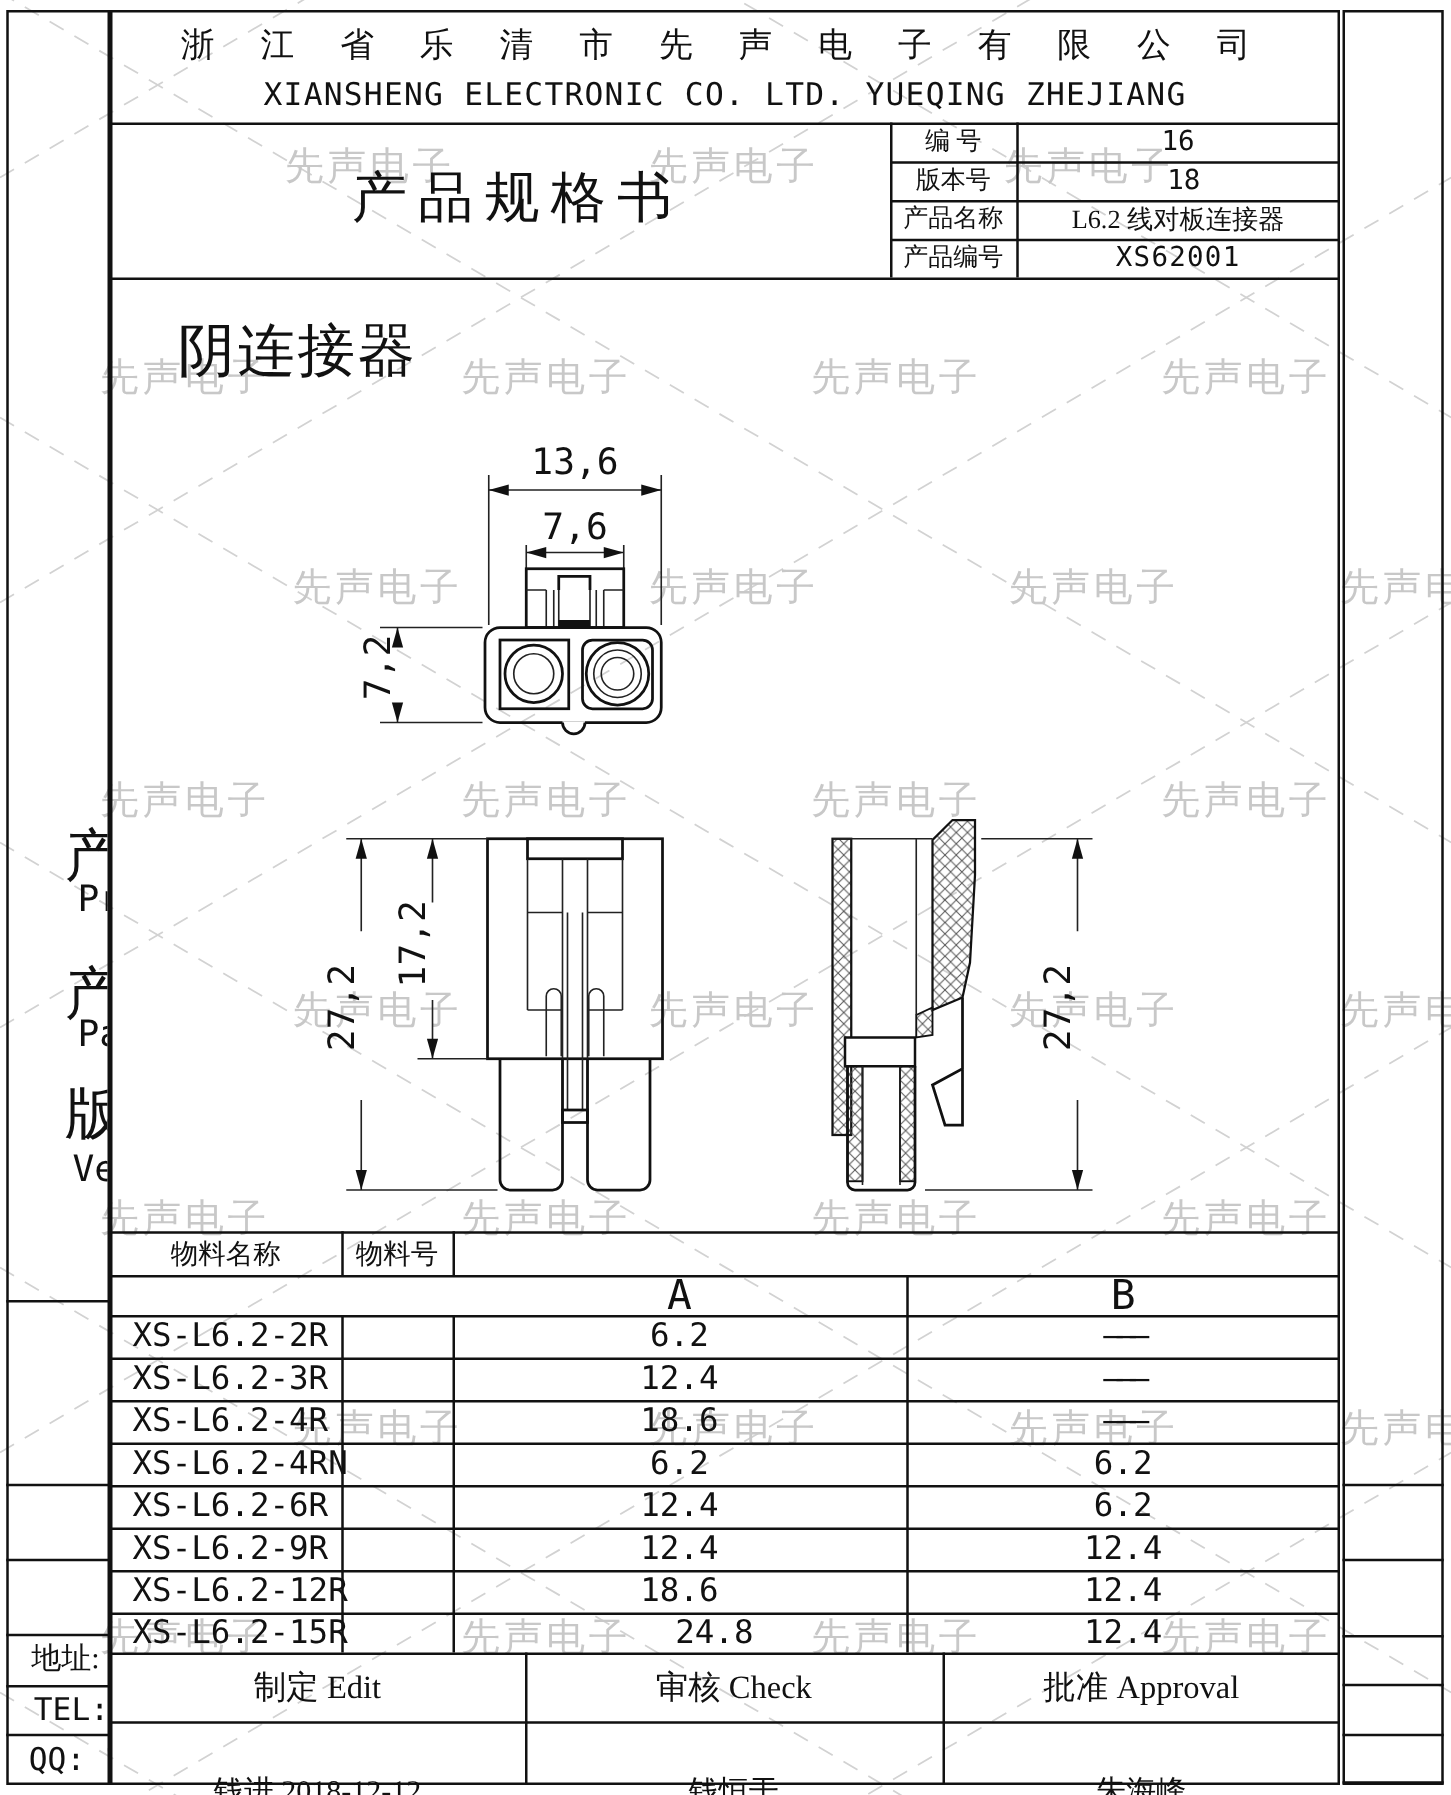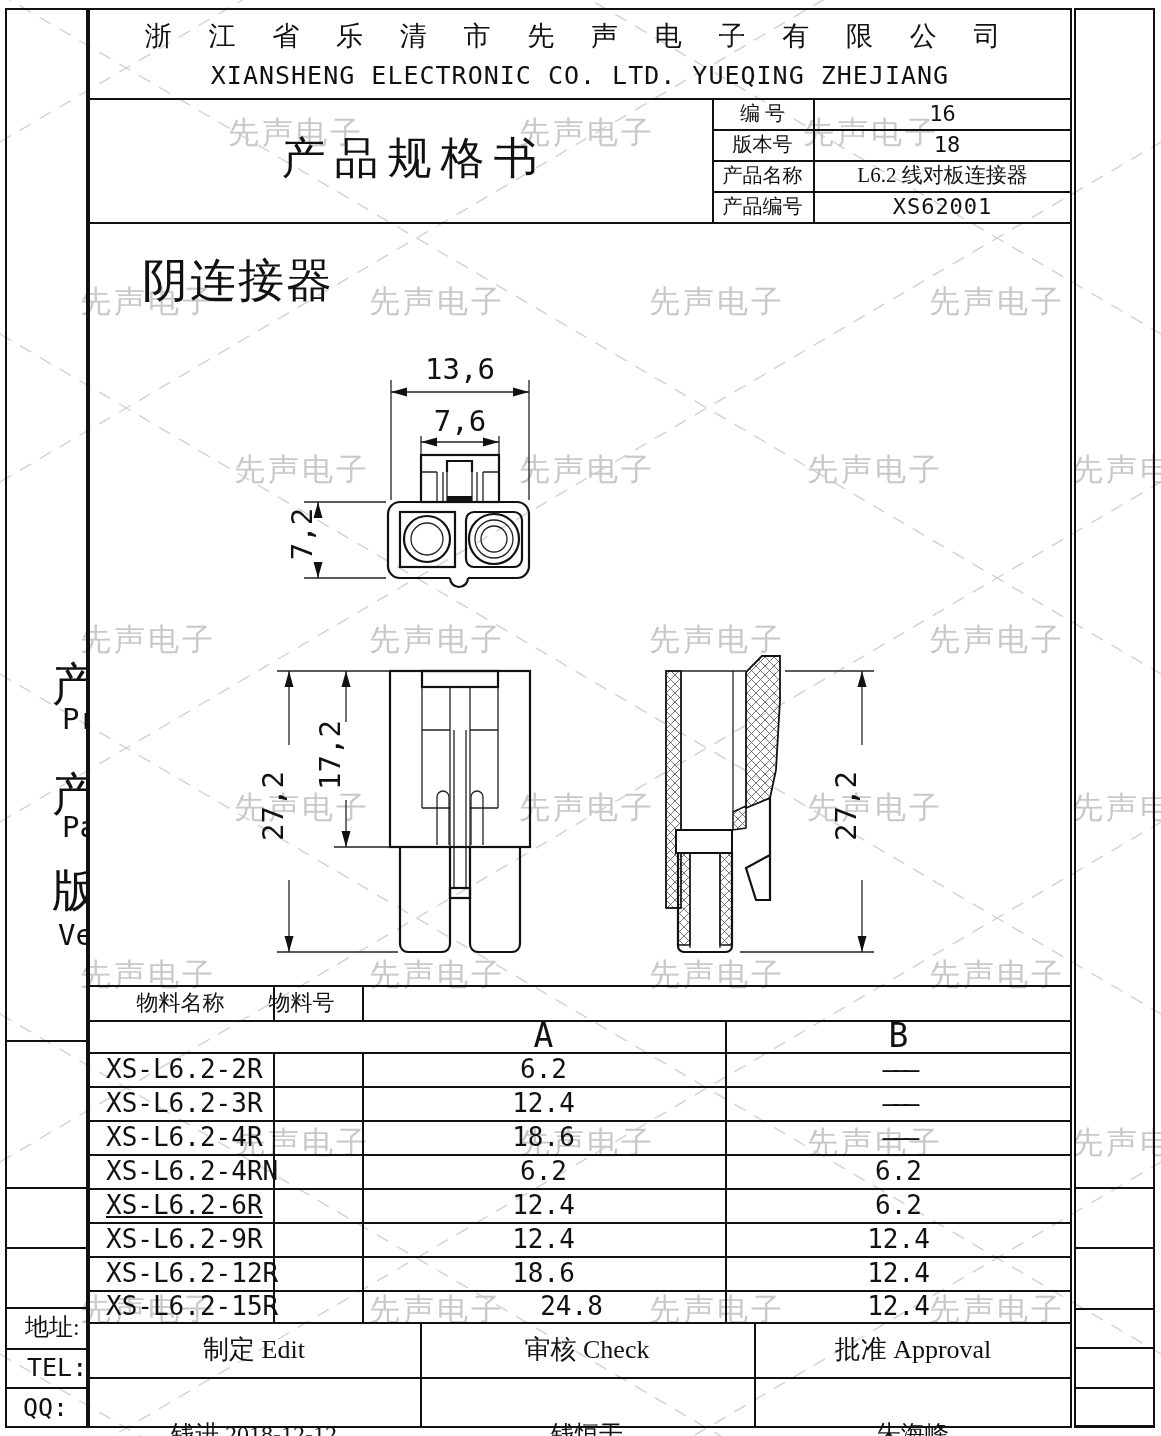--- a/index.html
+++ b/index.html
@@ -242,41 +242,41 @@
       <line class="thin" x1="740" y1="952" x2="874" y2="952"></line>
       <line class="thin" x1="862" y1="671" x2="862" y2="745"></line>
       <line class="thin" x1="862" y1="880" x2="862" y2="952"></line>
       <polygon class="arr" points="862,671 857.5,687 866.5,687"></polygon>
       <polygon class="arr" points="862,952 857.5,936 866.5,936"></polygon>
       <text class="dim" x="862" y="812" text-anchor="middle" transform="rotate(-90 856 812)">27,2</text>
     </g>
   </svg>
 
   <div class="txt ctr th" style="left:88px;top:985px;width:185px;height:35px;line-height:35px;">物料名称</div>
-  <div class="txt ctr th" style="left:257px;top:985px;width:89px;height:35px;line-height:35px;">物料号</div>
+  <div class="txt ctr th" style="left:273px;top:985px;width:89px;height:35px;line-height:35px;">物料号</div>
   <div class="txt ctr ab mono" style="left:362px;top:1020px;width:363px;height:32px;line-height:32px;">A</div>
   <div class="txt ctr ab mono" style="left:725px;top:1020px;width:347px;height:32px;line-height:32px;">B</div>
 
   <div class="txt cell mono" style="left:106px;top:1052px;height:34px;line-height:34px;">XS-L6.2-2R</div>
   <div class="txt ctr cell mono" style="left:362px;top:1052px;width:363px;height:34px;line-height:34px;">6.2</div>
   <div class="txt ctr cell mono" style="left: 725px; top: 1052px; width: 347px; height: 34px; line-height: 34px; letter-spacing: -5px;">———</div>
 
   <div class="txt cell mono" style="left:106px;top:1086px;height:22px;line-height:34px;">XS-L6.2-3R</div>
   <div class="txt ctr cell mono" style="left:362px;top:1086px;width:363px;height:34px;line-height:34px;">12.4</div>
   <div class="txt ctr cell mono" style="left: 725px; top: 1086px; width: 347px; height: 34px; line-height: 34px; letter-spacing: -5px;">———</div>
 
   <div class="txt cell mono" style="left:106px;top:1120px;height:34px;line-height:34px;">XS-L6.2-4R</div>
   <div class="txt ctr cell mono" style="left:362px;top:1120px;width:363px;height:34px;line-height:34px;">18.6</div>
   <div class="txt ctr cell mono" style="left: 725px; top: 1120px; width: 347px; height: 34px; line-height: 34px; letter-spacing: -5px;">———</div>
 
   <div class="txt cell mono" style="left:106px;top:1154px;height:34px;line-height:34px;">XS-L6.2-4RN</div>
   <div class="txt ctr cell mono" style="left:362px;top:1154px;width:363px;height:34px;line-height:34px;">6.2</div>
   <div class="txt ctr cell mono" style="left:725px;top:1154px;width:347px;height:34px;line-height:34px;">6.2</div>
 
-  <div class="txt cell mono" style="left:106px;top:1188px;height:34px;line-height:34px;text-decoration:underline;">XS-L6.2-6R</div>
+  <div class="txt cell mono" style="left:106px;top:1188px;height:34px;line-height:34px;">XS-L6.2-6R</div>
   <div class="txt ctr cell mono" style="left:362px;top:1188px;width:363px;height:34px;line-height:34px;">12.4</div>
   <div class="txt ctr cell mono" style="left:725px;top:1188px;width:347px;height:34px;line-height:34px;">6.2</div>
 
   <div class="txt cell mono" style="left:106px;top:1222px;height:34px;line-height:34px;">XS-L6.2-9R</div>
   <div class="txt ctr cell mono" style="left:362px;top:1222px;width:363px;height:34px;line-height:34px;">12.4</div>
   <div class="txt ctr cell mono" style="left:725px;top:1222px;width:347px;height:34px;line-height:34px;">12.4</div>
 
   <div class="txt cell mono" style="left:106px;top:1256px;height:34px;line-height:34px;">XS-L6.2-12R</div>
   <div class="txt ctr cell mono" style="left:362px;top:1256px;width:363px;height:34px;line-height:34px;">18.6</div>
   <div class="txt ctr cell mono" style="left:725px;top:1256px;width:347px;height:34px;line-height:34px;">12.4</div>

